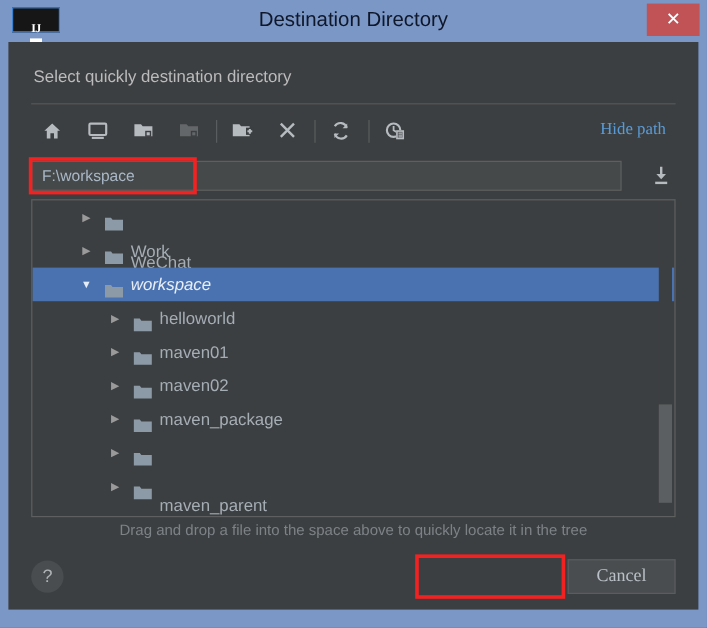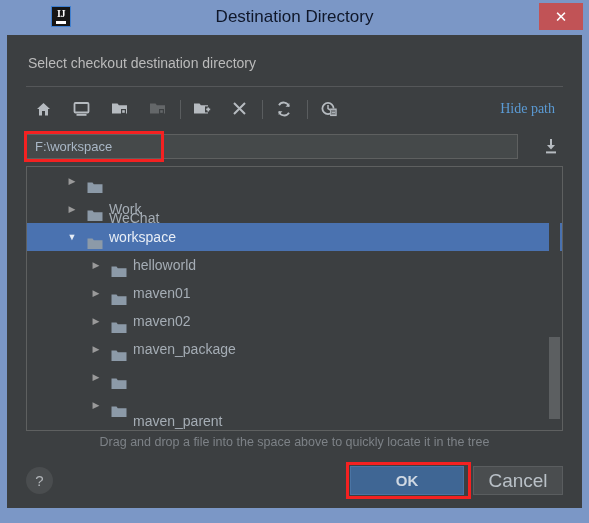--- a/index.html
+++ b/index.html
@@ -25,33 +25,32 @@
   
   .titlebar {
     position: absolute;
     left: 0; top: 0;
     width: 589px;
     height: 35px;
   }
   .ij-logo {
     position: absolute;
     left: 10px; top: 6px;
-    width: 20px; height: 21px;
+    width: 40px; height: 21px;
     background: #161616;
     border: 1px solid #3f7fd0;
     box-sizing: border-box;
     color: #fff;
     font-family: "Liberation Serif", serif;
     font-size: 10px;
     font-weight: bold;
     letter-spacing: -0.5px;
     text-align: center;
     line-height: 12px;
-    padding-top: 1px;
-    margin-left: 41px;
+    padding-top: 12px;
   }
   .ij-logo .bar {
     display: block;
     width: 10px; height: 3px;
     background: #fff;
     margin: 1px auto 0 auto;
   }
   .title-text {
     position: absolute;
     left: 0; top: 7px;
@@ -265,24 +264,25 @@
     pointer-events: none;
   }
   .cancel-btn {
     position: absolute;
     left: 466px; top: 431px;
     width: 90px; height: 29px;
     background: #4a4d4f;
     border: 1px solid #5a5d5f;
     box-sizing: border-box;
     color: #b9c0c7;
-    font-size: 19px;
+    font-size: 15px;
     text-align: center;
     line-height: 27px;
     cursor: pointer;
+    font-family: Liberation Serif, serif;
   }
   .watermark {
     position: absolute;
     right: 3px; top: 459px;
     font-size: 14px;
     color: #8b9096;
     letter-spacing: 0px;
   }
 </style>
 </head>
@@ -291,21 +291,21 @@
 <div class="window">
 
   <div class="titlebar">
     <div class="ij-logo">IJ<span class="bar"></span></div>
     <div class="title-text">Destination Directory</div>
     <div class="close-btn">✕</div>
   </div>
 
   <div class="body">
 
-    <div class="subtitle">Select checkout destination directory</div>
+    <div class="subtitle">Select quickly destination directory</div>
     <div class="divider"></div>
 
     <div class="toolbar">
 
       <div class="tb-icon" style="left:4px;">
         <svg width="17" height="17" viewBox="0 0 17 17">
             <path d="M8.5 2 L15 8 L13 8 L13 14.5 L10 14.5 L10 10 L7 10 L7 14.5 L4 14.5 L4 8 L2 8 Z" fill="#b6bbc0"></path>
           </svg>
       </div>
 
@@ -401,21 +401,21 @@
             <span class="folder" style="left: 60px;"><svg width="16" height="13" viewBox="0 0 16 13">
                 <path d="M0.5 1.5 h5 l1.3 1.7 H15.5 V12 H0.5 Z" fill="#8c9aa8"></path>
               </svg></span>
             <span class="label" style="left: 82px;">Work</span>
           </div>
           <div class="tree-row selected">
             <span class="twisty" style="left: 38px;">▼</span>
             <span class="folder" style="left: 60px;"><svg width="16" height="13" viewBox="0 0 16 13">
                 <path d="M0.5 1.5 h5 l1.3 1.7 H15.5 V12 H0.5 Z" fill="#8c9aa8"></path>
               </svg></span>
-            <span class="label" style="left: 82px;">workspace</span>
+            <span class="label" style="left: 82px; font-style: italic;">workspace</span>
           </div>
           <div class="tree-row">
             <span class="twisty" style="left: 62px;">▶</span>
             <span class="folder" style="left: 84px;"><svg width="16" height="13" viewBox="0 0 16 13">
                 <path d="M0.5 1.5 h5 l1.3 1.7 H15.5 V12 H0.5 Z" fill="#8c9aa8"></path>
               </svg></span>
             <span class="label" style="left: 106px;">helloworld</span>
           </div>
           <div class="tree-row">
             <span class="twisty" style="left: 62px;">▶</span>
@@ -452,17 +452,16 @@
               </svg></span>
           </div>
         </div>
       <div class="scrollbar-track"></div>
       <div class="scrollbar-thumb"></div>
     </div>
 
     <div class="hint">Drag and drop a file into the space above to quickly locate it in the tree</div>
 
     <div class="help-btn">?</div>
-    <div class="ok-btn">OK</div>
     <div class="ok-hl"></div>
     <div class="cancel-btn">Cancel</div>
   </div>
 </div>
 
 </body></html>

